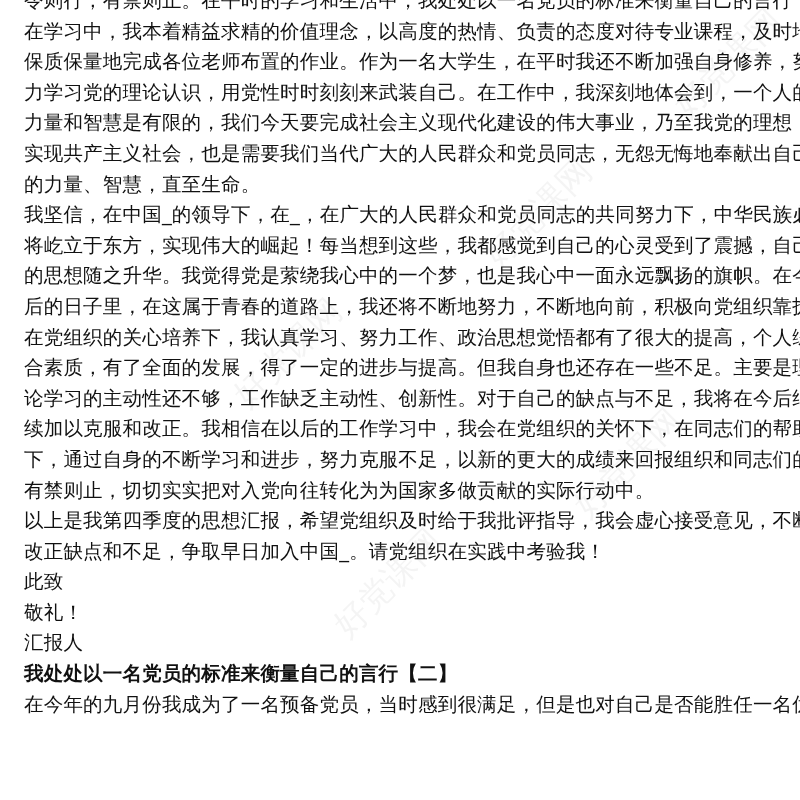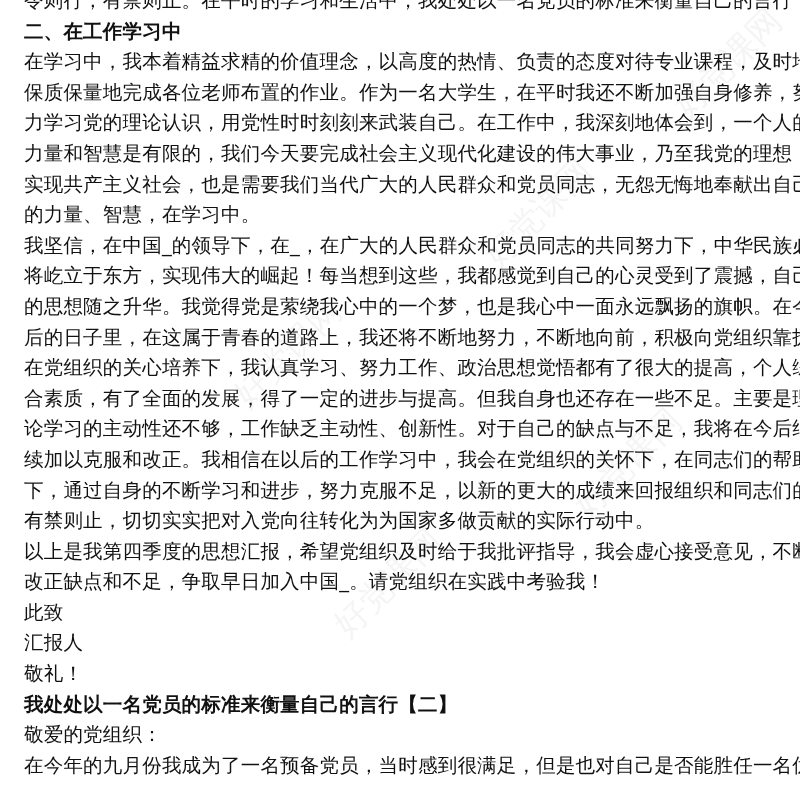--- a/index.html
+++ b/index.html
@@ -39,44 +39,42 @@
       white-space: nowrap;
       pointer-events: none;
       font-family: "DejaVu Sans", sans-serif;
     }
   </style>
 </head>
 <body>
 
 <div class="page">
   <div class="line">令则行，有禁则止。在平时的学习和生活中，我处处以一名党员的标准来衡量自己的言行，</div>
-  <div class="line bold">二、在工作学习中</div>
   <div class="line">在学习中，我本着精益求精的价值理念，以高度的热情、负责的态度对待专业课程，及时地、</div>
   <div class="line">保质保量地完成各位老师布置的作业。作为一名大学生，在平时我还不断加强自身修养，努</div>
   <div class="line">力学习党的理论认识，用党性时时刻刻来武装自己。在工作中，我深刻地体会到，一个人的</div>
   <div class="line">力量和智慧是有限的，我们今天要完成社会主义现代化建设的伟大事业，乃至我党的理想：</div>
   <div class="line">实现共产主义社会，也是需要我们当代广大的人民群众和党员同志，无怨无悔地奉献出自己</div>
-  <div class="line">的力量、智慧，在学习中。</div>
+  <div class="line">的力量、智慧，直至生命。</div>
   <div class="line">我坚信，在中国_的领导下，在_，在广大的人民群众和党员同志的共同努力下，中华民族必</div>
   <div class="line">将屹立于东方，实现伟大的崛起！每当想到这些，我都感觉到自己的心灵受到了震撼，自己</div>
   <div class="line">的思想随之升华。我觉得党是萦绕我心中的一个梦，也是我心中一面永远飘扬的旗帜。在今</div>
   <div class="line">后的日子里，在这属于青春的道路上，我还将不断地努力，不断地向前，积极向党组织靠拢。</div>
   <div class="line">在党组织的关心培养下，我认真学习、努力工作、政治思想觉悟都有了很大的提高，个人综</div>
   <div class="line">合素质，有了全面的发展，得了一定的进步与提高。但我自身也还存在一些不足。主要是理</div>
   <div class="line">论学习的主动性还不够，工作缺乏主动性、创新性。对于自己的缺点与不足，我将在今后继</div>
   <div class="line">续加以克服和改正。我相信在以后的工作学习中，我会在党组织的关怀下，在同志们的帮助</div>
   <div class="line">下，通过自身的不断学习和进步，努力克服不足，以新的更大的成绩来回报组织和同志们的</div>
   <div class="line">有禁则止，切切实实把对入党向往转化为为国家多做贡献的实际行动中。</div>
   <div class="line">以上是我第四季度的思想汇报，希望党组织及时给于我批评指导，我会虚心接受意见，不断</div>
   <div class="line">改正缺点和不足，争取早日加入中国_。请党组织在实践中考验我！</div>
   <div class="line">此致</div>
+  <div class="line">敬礼！</div>
   <div class="line">汇报人</div>
-  <div class="line">敬礼！</div>
   <div class="line bold">我处处以一名党员的标准来衡量自己的言行【二】</div>
-  <div class="line">敬爱的党组织：</div>
   <div class="line">在今年的九月份我成为了一名预备党员，当时感到很满足，但是也对自己是否能胜任一名优</div>
 
 </div>
 
 <div class="watermark" style="left:470px; top:190px;">好党课网</div>
 <div class="watermark" style="left:220px; top:330px;">好党课网</div>
 <div class="watermark" style="left:560px; top:440px;">好党课网</div>
 <div class="watermark" style="left:320px; top:560px;">好党课网</div>
 <div class="watermark" style="left:660px; top:40px;">好党课网</div>
 

